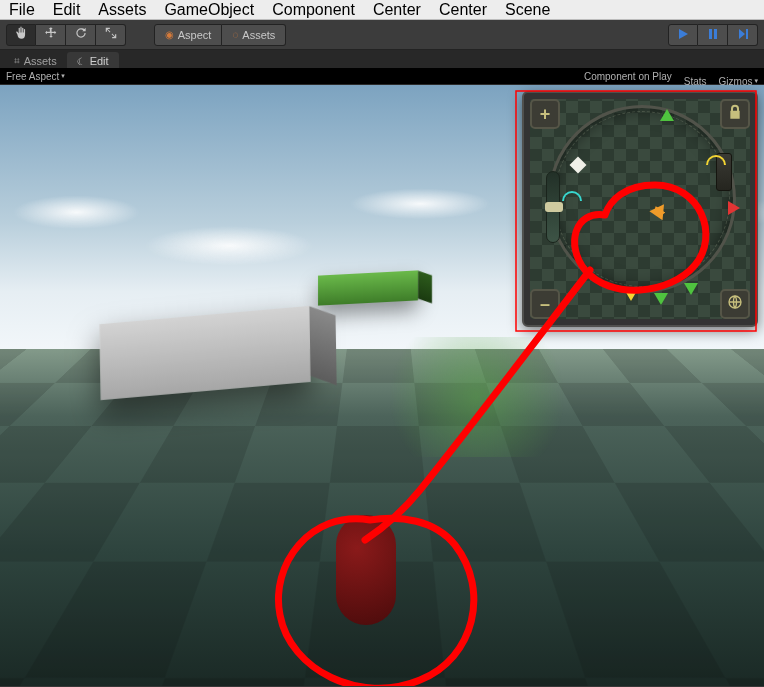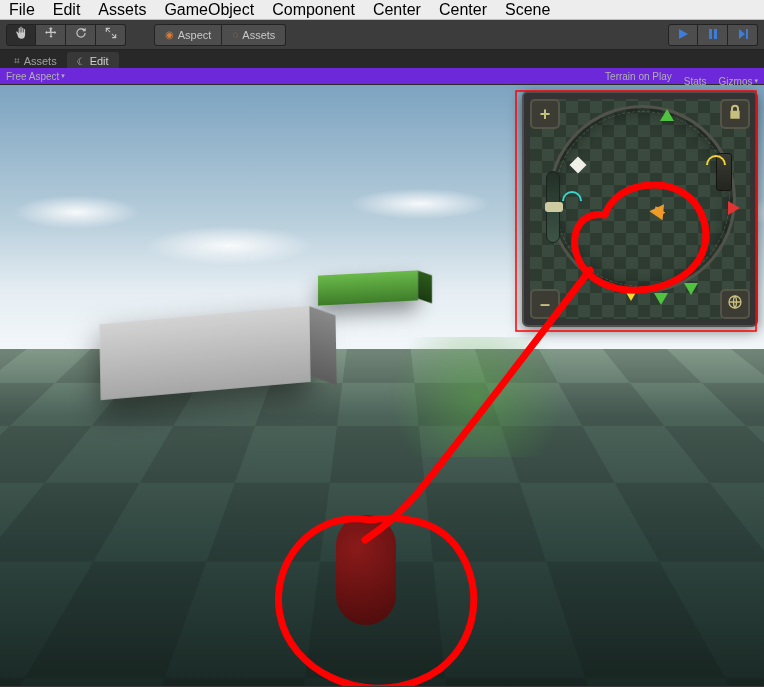--- a/index.html
+++ b/index.html
@@ -36,21 +36,21 @@
   .playbtn svg{fill:#3b7dd8;}
 
   
   .tabstrip { height:18px; background:#282828; display:flex; align-items:flex-end;
               font-size:11px; color:#a0a0a0; padding-left:4px; }
   .tab { padding:2px 10px 1px; background:#282828; border-top:1px solid transparent;
          cursor:pointer; display:flex; align-items:center; gap:4px; }
   .tab.active { background:#383838; color:#d0d0d0; border-radius:3px 3px 0 0; }
 
   
-  .subbar { height:17px; background:#6d28d9; display:flex; align-items:center;
+  .subbar { height:17px; background:#000000; display:flex; align-items:center;
             font-size:10px; color:#b0b0b0; padding:0 6px; border-bottom:1px solid #2a2a2a; }
   .subbar .sitem{cursor:pointer; display:flex; align-items:center; gap:2px;}
   .subbar .spacer{flex:1;}
   .subbar .sitem + .sitem{margin-left:12px;margin-top:10px;}
   .dd-tri{font-size:7px;}
 
   
   .gameview { position:relative; width:764px; height:601px; overflow:hidden;
               background:#111; }
   .sky{position:absolute;inset:0;height:46%;
@@ -220,21 +220,21 @@
     <span>Edit</span>
   </div>
 </div>
 
 <div class="subbar">
   <div class="sitem">
     <span>Free Aspect</span>
     <span class="dd-tri">▾</span>
   </div>
   <div class="spacer"></div>
-  <div class="sitem">Terrain on Play</div>
+  <div class="sitem">Component on Play</div>
   <div class="sitem">Stats</div>
   <div class="sitem">
     <span>Gizmos</span>
     <span class="dd-tri">▾</span>
   </div>
 </div>
 
 <div class="gameview">
   <div class="sky"></div>
   <div class="clouds"></div>

